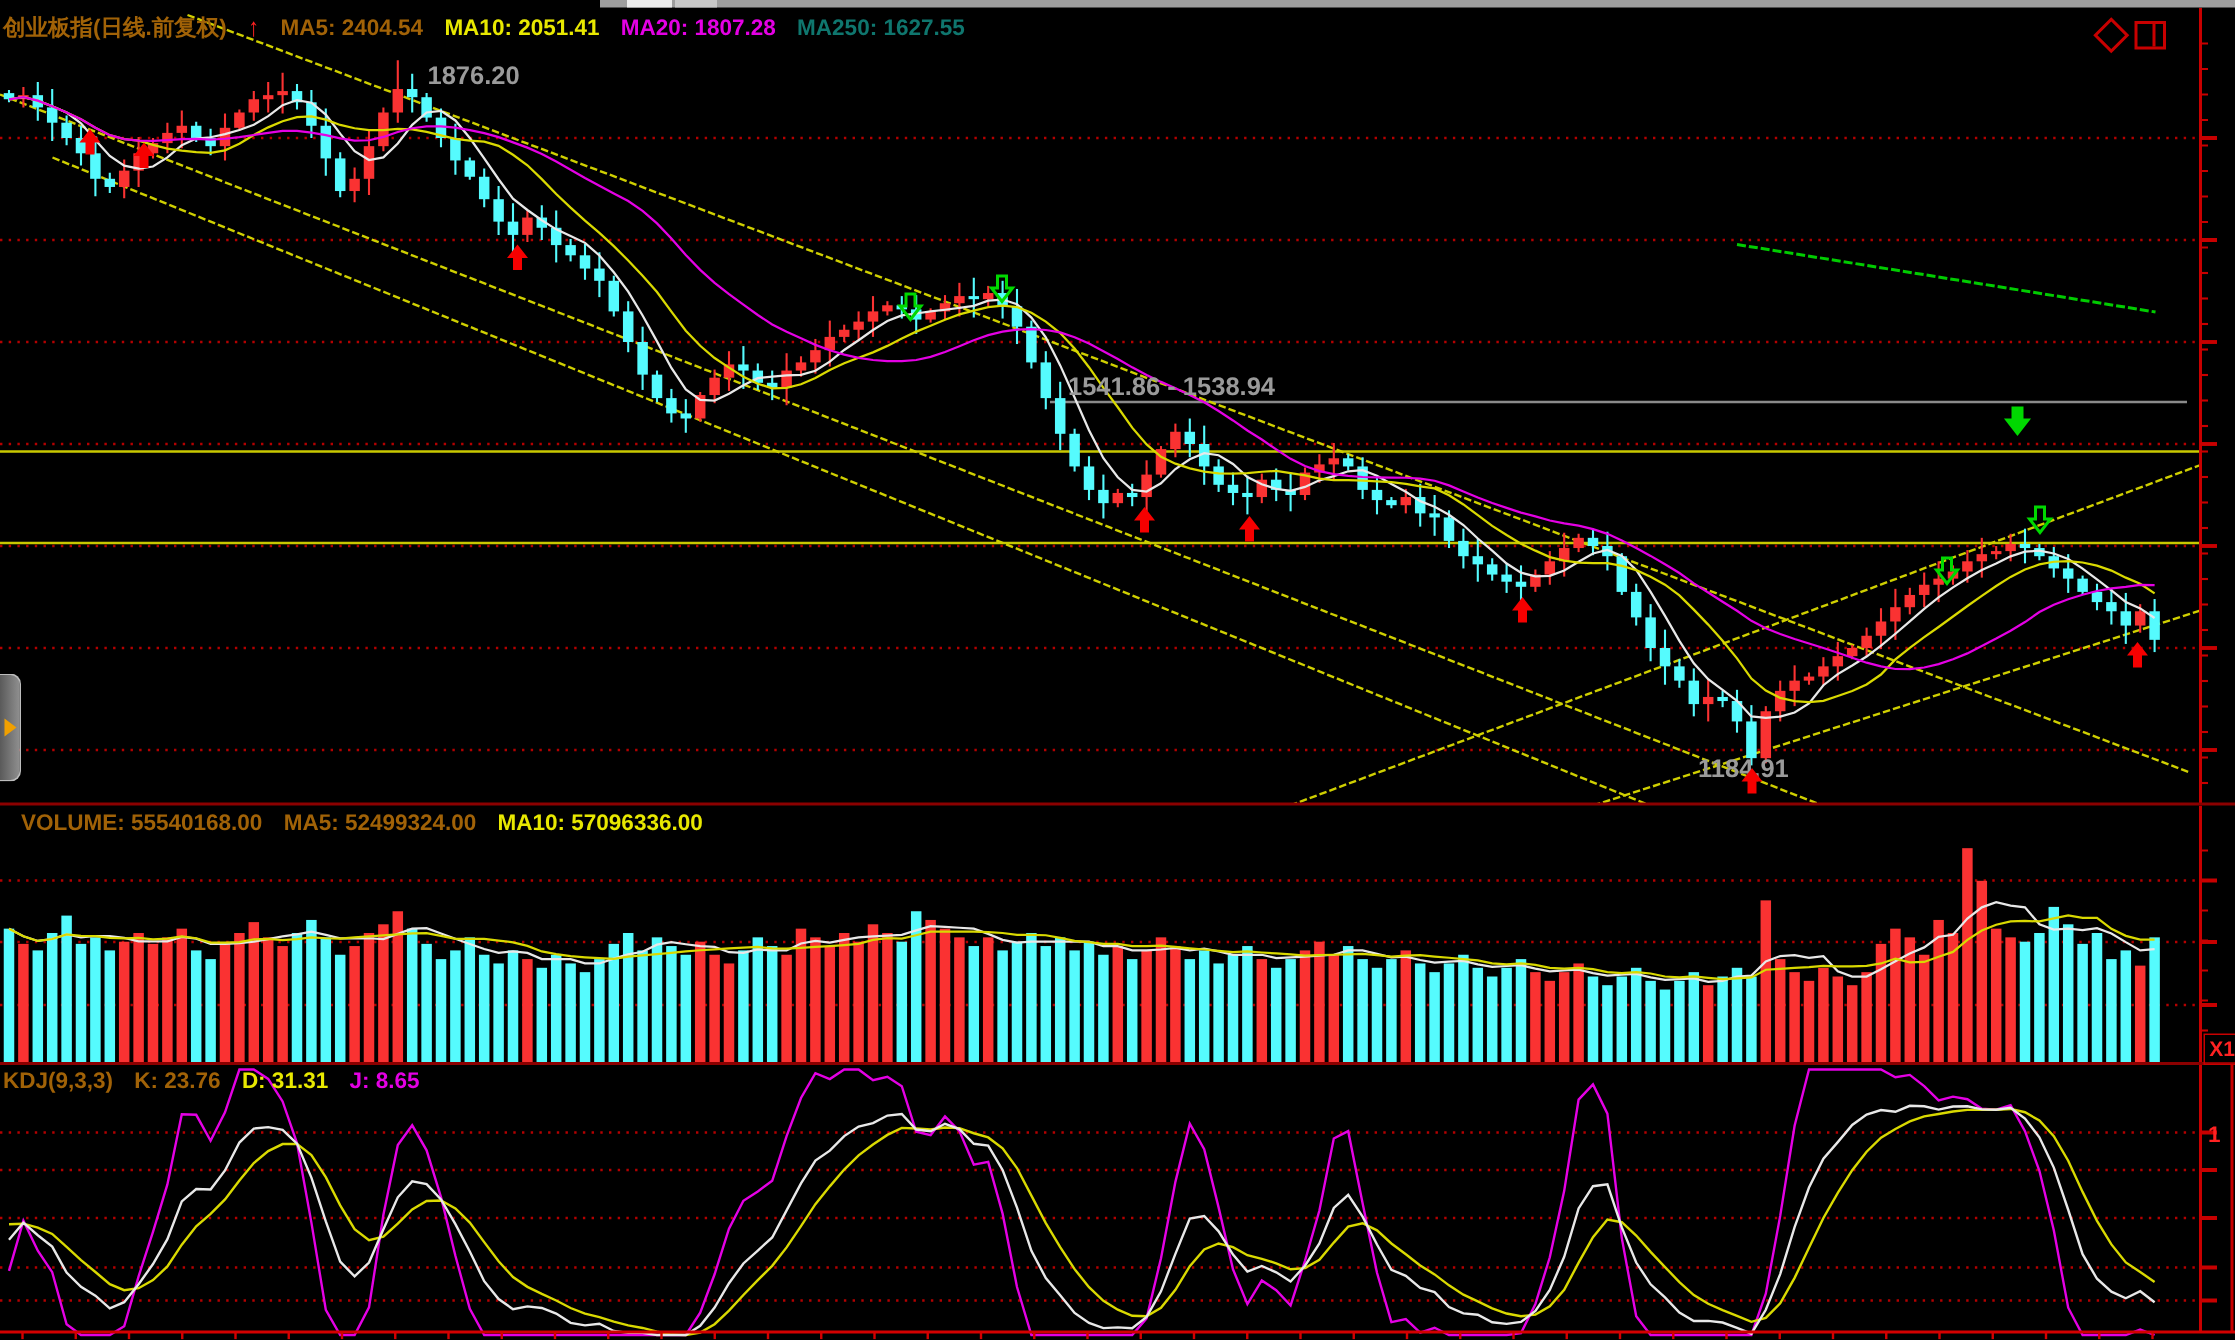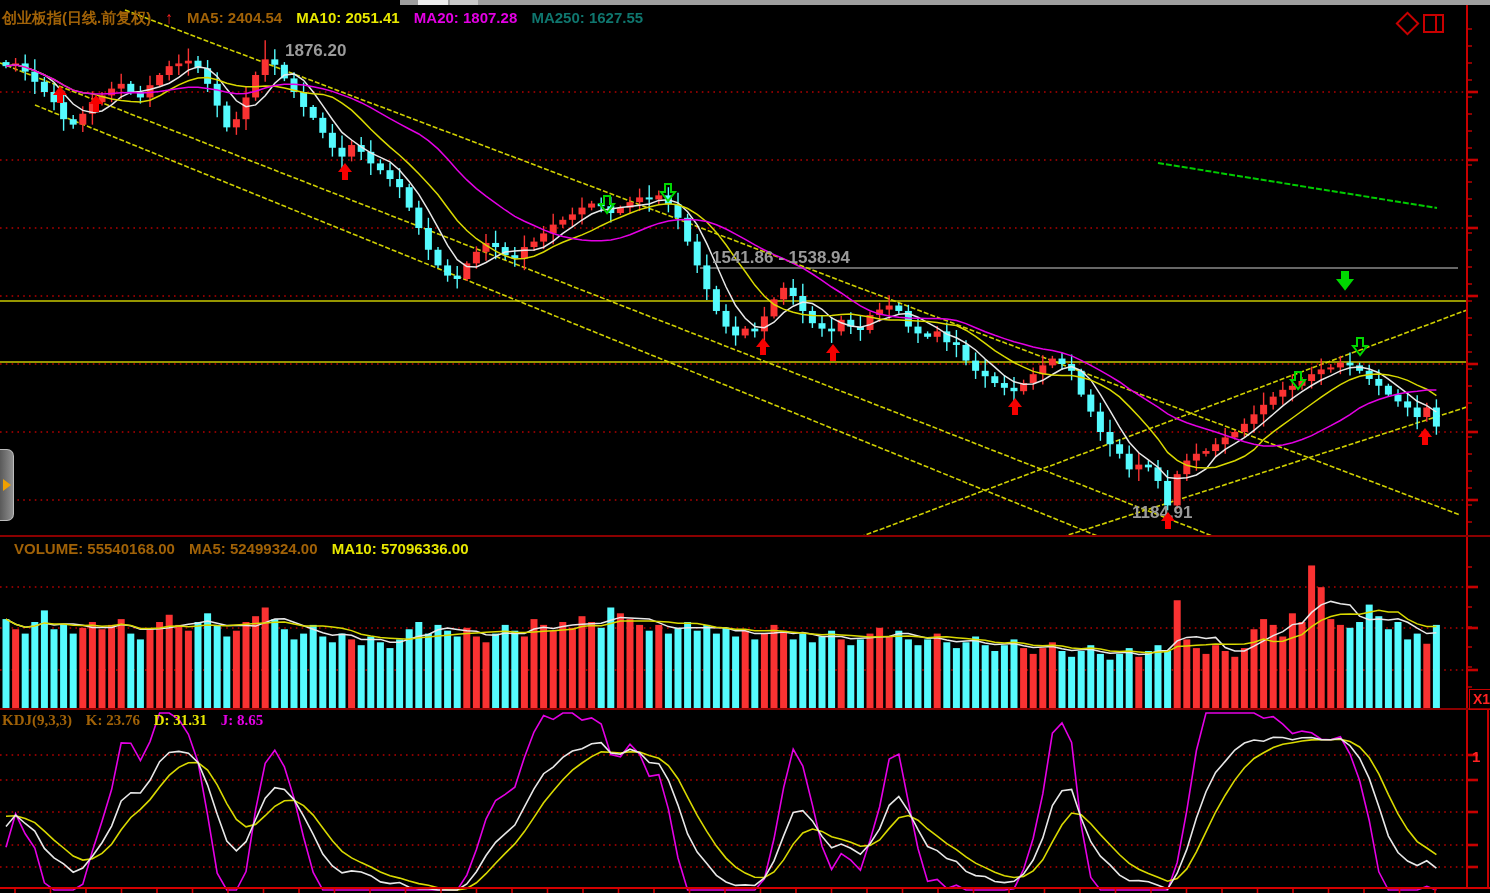--- a/index.html
+++ b/index.html
@@ -652,21 +652,21 @@
 <div class="sep" style="top:535px;height:2px;background:#8b0000;"></div>
 <div class="sep" style="top:708px;height:2px;background:#8b0000;"></div>
 <div class="sep" style="top:887px;height:2px;background:#d40000;"></div>
 
 <div class="hdr" style="top:540px;margin-left:12px;">
   <span class="c-white">VOLUME: 55540168.00</span>
   <span class="c-white">MA5: 52499324.00</span>
   <span class="c-yellow">MA10: 57096336.00</span>
 </div>
 
-<div class="hdr" style="top:712px;font-family:Liberation Serif, serif;">
+<div class="hdr" style="top:712px;">
   <span class="c-white">KDJ(9,3,3)</span>
   <span class="c-white">K: 23.76</span>
   <span class="c-yellow">D: 31.31</span>
   <span class="c-magenta">J: 8.65</span>
 </div>
 
 <div class="abs c-red" style="left:1469px;top:689px;width:20px;height:19px;border:1px solid #c80000;
      font-size:14px;font-weight:bold;line-height:18px;text-align:right;z-index:5;overflow:hidden;">X1</div>
 <div class="abs c-red" style="left:1472px;top:748px;font-size:15px;font-weight:bold;z-index:5;">1</div>
 

